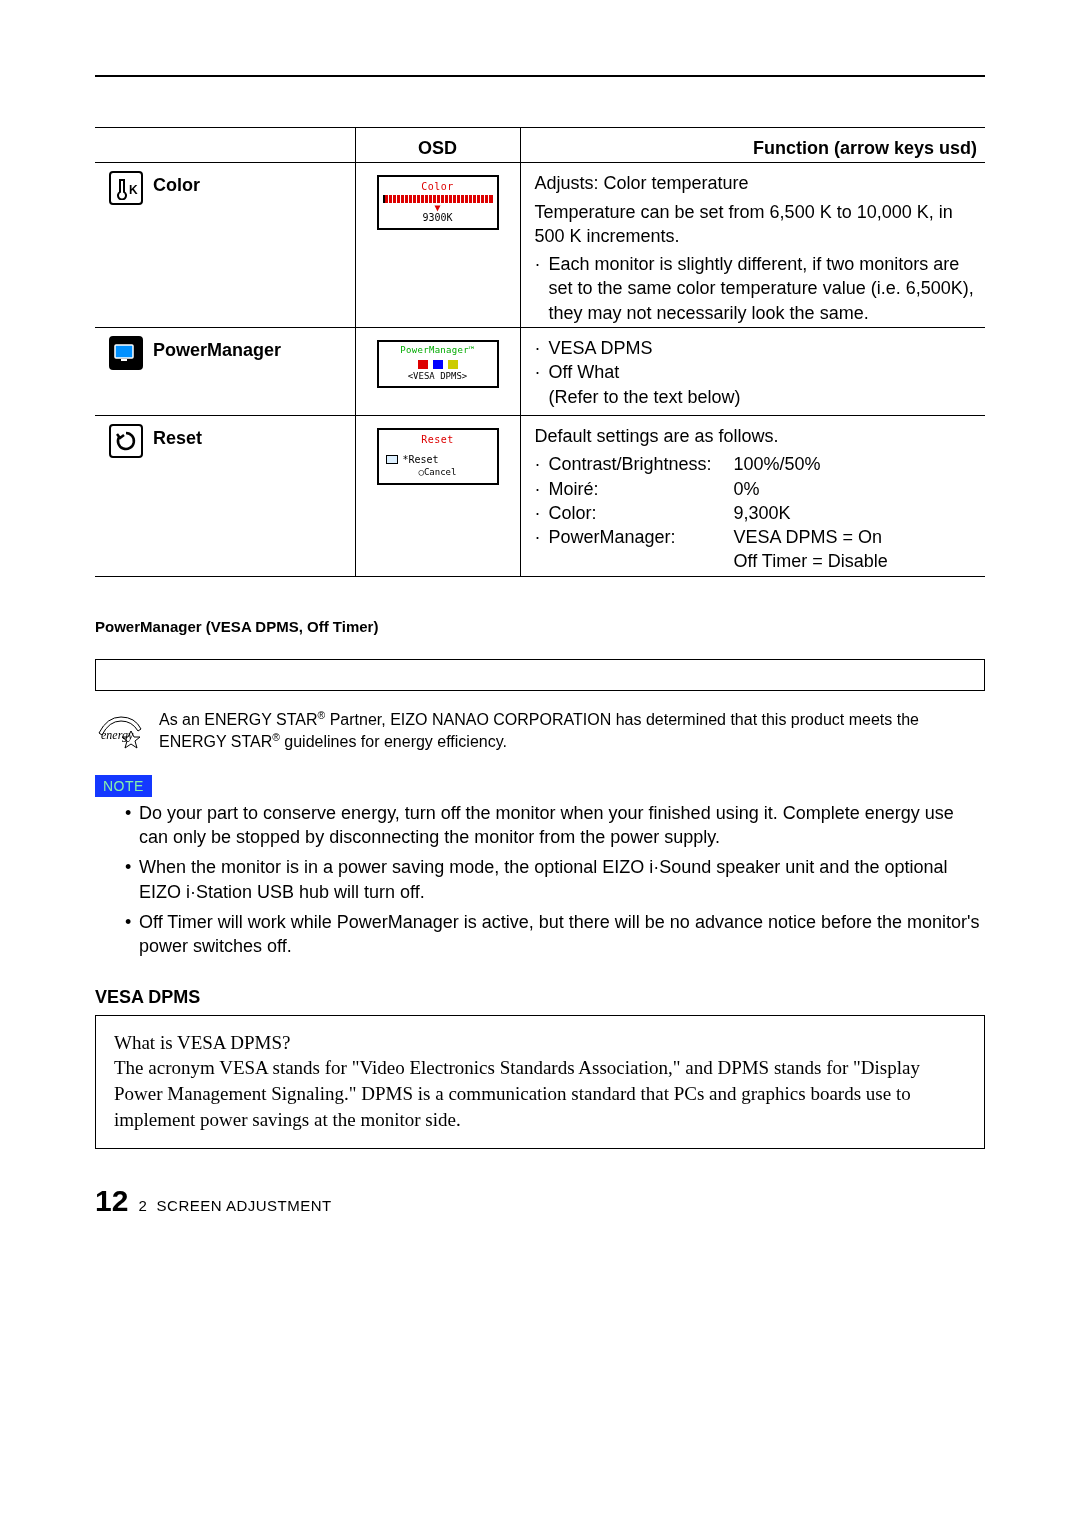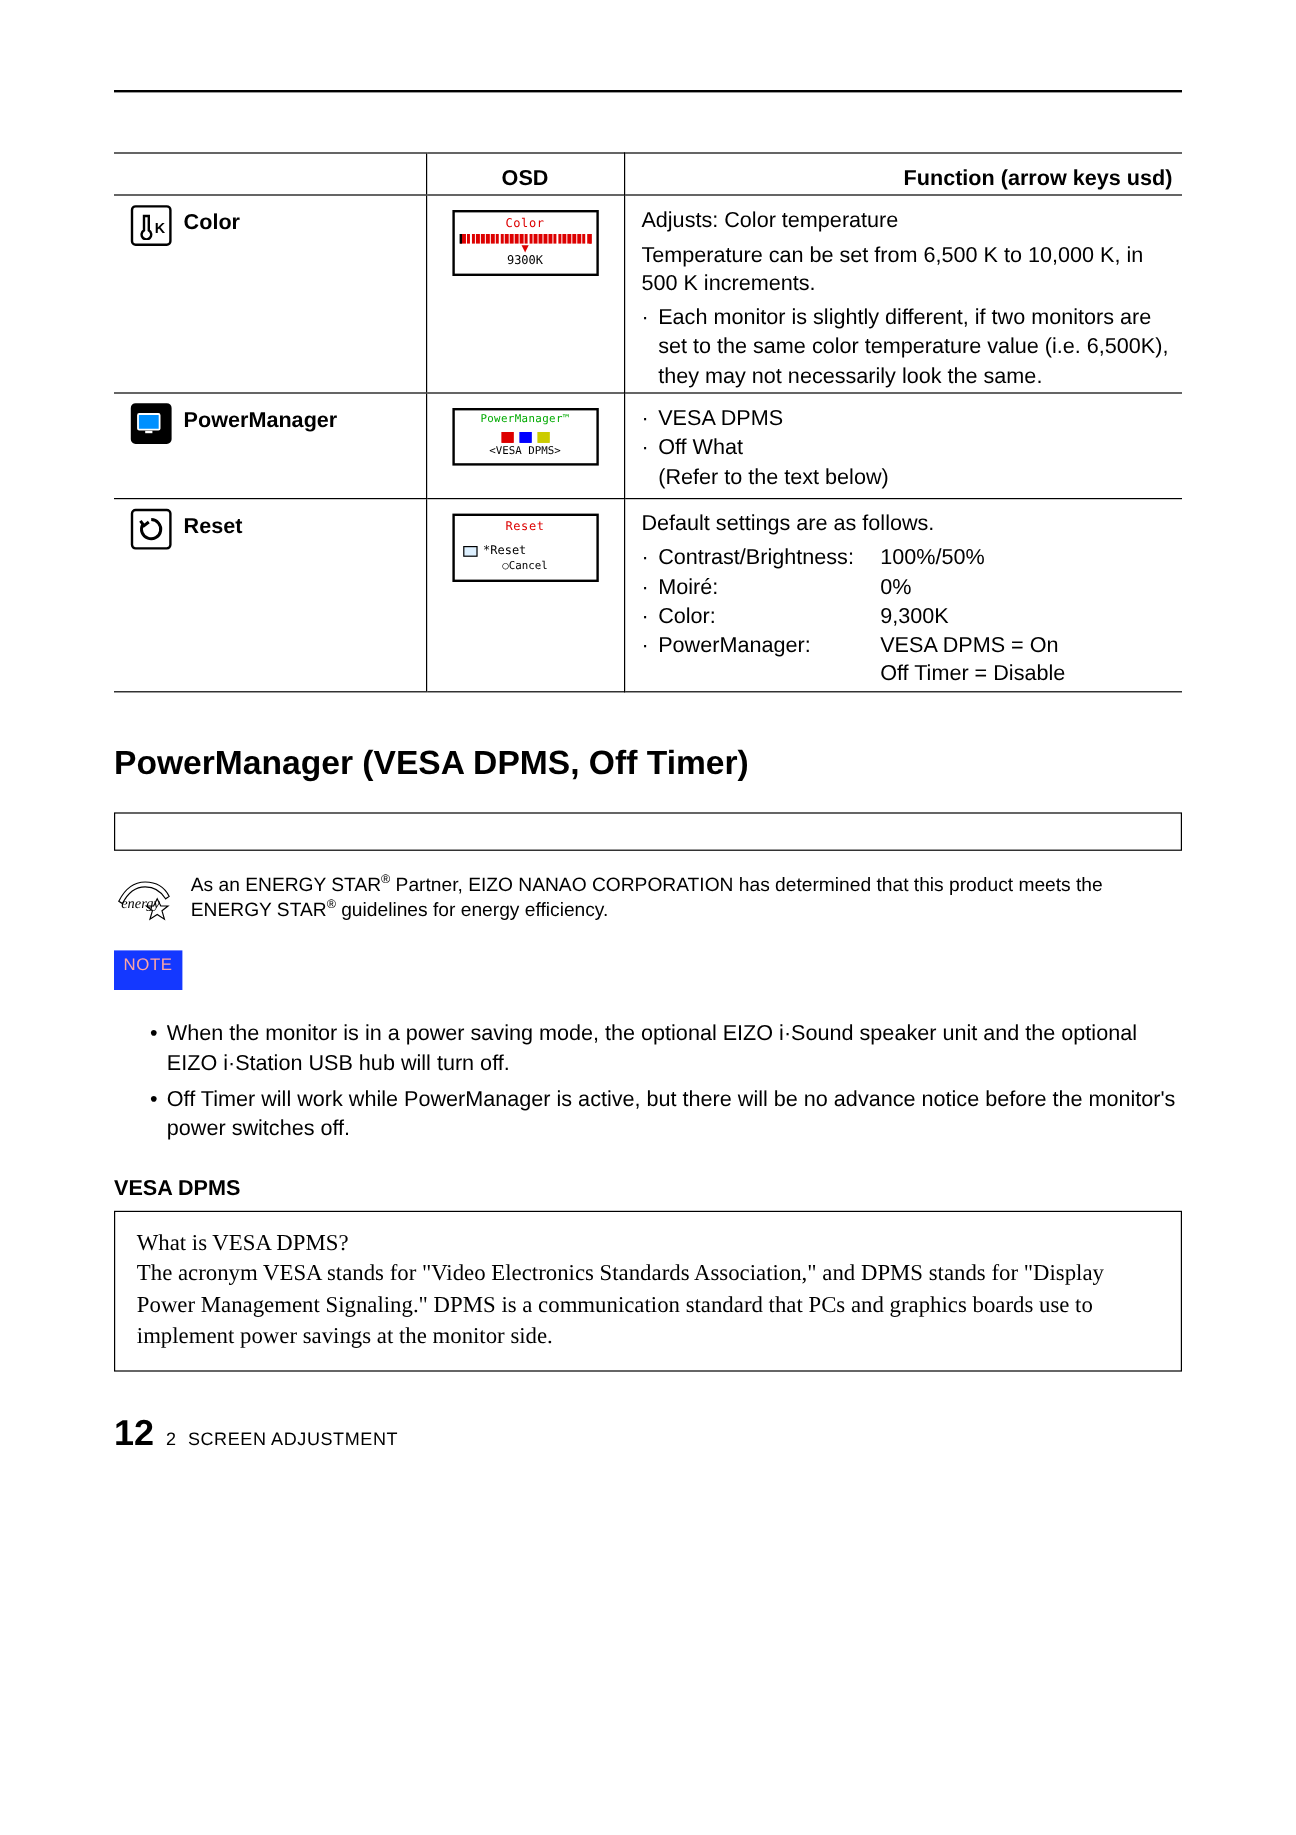--- a/index.html
+++ b/index.html
@@ -58,33 +58,33 @@
   .osd-shot .row-line { display:flex; align-items:center; gap:5px; margin:2px 0 1px 3px; }
   .osd-shot .tiny-pm { width:12px; height:9px; border:1px solid #000; background:#0090ff22; display:inline-block; position:relative;}
   .func p { margin-bottom: 4px; }
   .func .sub { display:flex; }
   .func .sub-b { width:14px; }
   .func .sub-t { flex:1; }
   .func .kv { display:flex; }
   .func .kv .k { width:185px; }
   .func .kv .v { flex:1; }
   h2.section {
-    font-size:28px; font-weight:bold; margin: 38px 0 22px 0;
+    font-size:15px; font-weight:bold; margin: 38px 0 22px 0;
   }
   .box {
     border:1px solid #000; padding: 14px 18px 16px 18px; margin-bottom:18px;
     font-family: "Times New Roman", Times, serif;
     font-size:19px; line-height:1.35;
   }
   .energy-row { display:flex; gap:14px; align-items:flex-start; margin-bottom:20px; }
   .energy-icon { width:50px; height:42px; flex-shrink:0; }
   .energy-text { font-size:16px; line-height:1.35; }
   .note-tag {
-    display:inline-block; background:#1438ff; color:#fca5a5; padding:2px 8px 12px 8px;
-    font-size:14px; letter-spacing:0.5px; margin-bottom:24px;
+    display:inline-block; background:#1438ff; color:#86efac; padding:2px 8px 1px 8px;
+    font-size:14px; letter-spacing:0.5px; margin-bottom:4px;
   }
   ul.notes { list-style:none; padding-left:30px; margin-bottom:26px; }
   ul.notes li { position:relative; padding-left:14px; margin-bottom:6px; }
   ul.notes li::before { content:"•"; position:absolute; left:0; top:0; }
   h3.sub { font-size:18px; font-weight:bold; margin:12px 0 6px 0; }
   .footer {
     display:flex; align-items:baseline; gap:10px; margin-top:32px;
     border-bottom: none;
   }
   .footer .pg { font-size:30px; font-weight:bold; }
@@ -247,20 +247,21 @@
       <text x="6" y="30" font-family="cursive" font-size="12" font-style="italic">energy</text>
       <path d="M36 22 l3 6 l6 0 l-5 4 l2 7 l-6 -4 l-6 4 l2 -7 l-5 -4 l6 0 z" fill="none" stroke="#000" stroke-width="1"></path>
     </svg>
   </div>
   <div class="energy-text">As an ENERGY STAR<sup>®</sup> Partner, EIZO NANAO CORPORATION has determined that this product meets the ENERGY STAR<sup>®</sup> guidelines for energy efficiency.</div>
 </div>
 
 <div>
   <span class="note-tag">NOTE</span>
   <ul class="notes">
+    <li>Do your part to conserve energy, turn off the monitor when your finished using it.  Complete energy use can only be stopped by disconnecting the monitor from the power supply.</li>
     <li>When the monitor is in a power saving mode, the optional EIZO i·Sound speaker unit and the optional EIZO i·Station USB hub will turn off.</li>
     <li>Off Timer will work while PowerManager is active, but there will be no advance notice before the monitor's power switches off.</li>
   </ul>
 </div>
 
 <h3 class="sub">VESA DPMS</h3>
 
 <div class="box">
   <p>What is VESA DPMS?</p>
   <p>The acronym VESA stands for "Video Electronics Standards Association," and DPMS stands for "Display Power Management Signaling."  DPMS is a communication standard that PCs and graphics boards use to implement power savings at the monitor side.</p>

